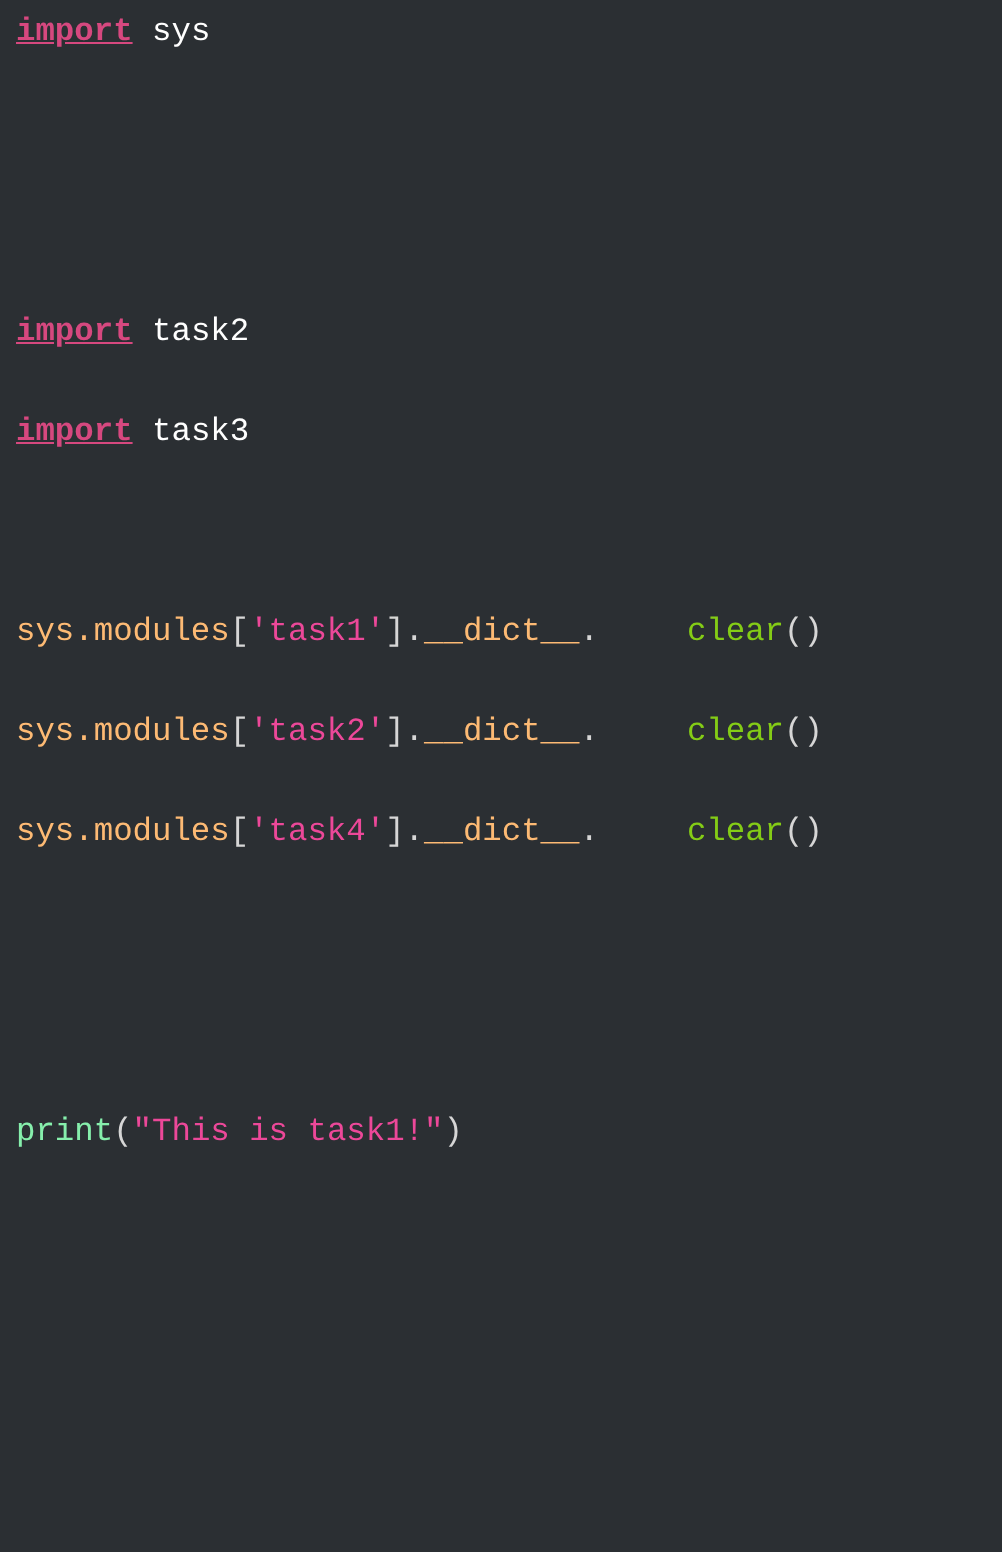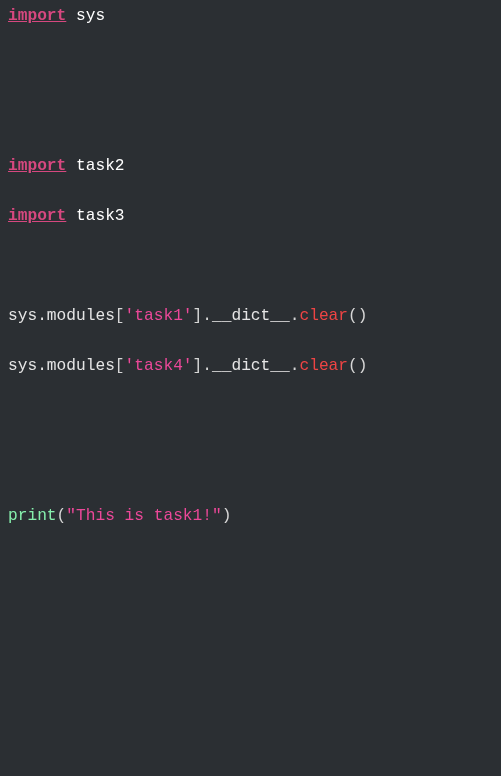--- a/index.html
+++ b/index.html
@@ -14,37 +14,38 @@
     margin: 0;
     padding: 4px 8px 8px 8px;
     font-family: Consolas, "Courier New", monospace;
     font-size: 16.2px;
     line-height: 25px;
     white-space: pre;
     color: #d6d6d6;
   }
   .kw-import { color: #d6487f; font-weight: bold; text-decoration: underline; }
   .mod      { color: #ffffff; }
-  .obj      { color: #e5e5e5; }
+  .obj      { color: #fdba74; }
   .punct    { color: #d6d6d6; }
-  .method   { color: #ef4444; }
+  .method   { color: #84cc16; margin-left: 44px; }
   .str      { color: #ec4899; }
   .fn       { color: #86efac; }
   .lineblock { display: block; }
 </style>
 </head>
 <body>
 
 <pre class="code"><span class="lineblock"><span class="kw-import">import</span> <span class="mod">sys</span></span>
 <span class="lineblock"> </span>
 <span class="lineblock"> </span>
 <span class="lineblock"><span class="kw-import">import</span> <span class="mod">task2</span></span>
 <span class="lineblock"><span class="kw-import">import</span> <span class="mod">task3</span></span>
 <span class="lineblock"> </span>
 <span class="lineblock"><span class="obj">sys.modules</span><span class="punct">[</span><span class="str">'task1'</span><span class="punct">]</span><span class="punct">.</span><span class="obj">__dict__</span><span class="punct">.</span><span class="method">clear</span><span class="punct">()</span></span>
+<span class="lineblock"><span class="obj">sys.modules</span><span class="punct">[</span><span class="str">'task2'</span><span class="punct">]</span><span class="punct">.</span><span class="obj">__dict__</span><span class="punct">.</span><span class="method">clear</span><span class="punct">()</span></span>
 <span class="lineblock"><span class="obj">sys.modules</span><span class="punct">[</span><span class="str">'task4'</span><span class="punct">]</span><span class="punct">.</span><span class="obj">__dict__</span><span class="punct">.</span><span class="method">clear</span><span class="punct">()</span></span>
 <span class="lineblock"> </span>
 <span class="lineblock"> </span>
 <span class="lineblock"><span class="fn">print</span><span class="punct">(</span><span class="str">"This is task1!"</span><span class="punct">)</span></span>
 
 
 
 
 
 

